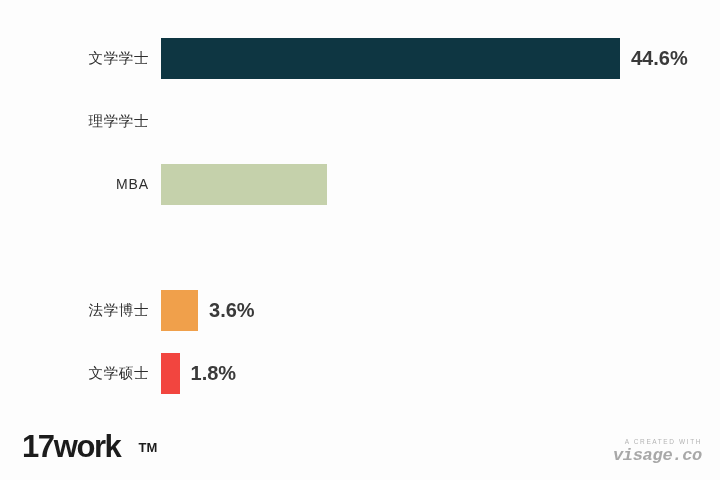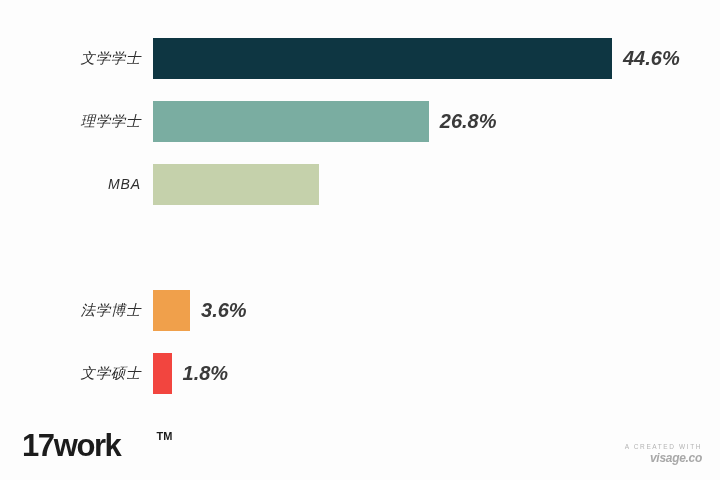--- a/index.html
+++ b/index.html
@@ -21,25 +21,24 @@
     position: absolute;
     left: 0; top: 0;
     width: 720px;
     height: 480px;
     background: #fdfdfd;
   }
 
   
   #plot-area {
     position: absolute;
-    left: 8px;
+    left: 16px;
     top: 30px;
     width: 668px;
     height: 380px;
-    font-style: italic;
   }
 
   .bar-row {
     position: absolute;
     left: 0;
     width: 720px;
     height: 41px;
     display: flex;
     align-items: center;
   }
@@ -95,39 +94,38 @@
     bottom: 0;
     width: 720px;
     height: 70px;
   }
 
   #brand-logo {
     position: absolute;
     left: 22px;
     bottom: 18px;
     display: flex;
-    align-items: flex-start;
-    font-family: "Liberation Sans", sans-serif;
-    gap: 18px;
+    align-items: flex-end;
+    font-family: "Liberation Sans", sans-serif;
   }
 
   #brand-logo-text {
     font-size: 31px;
     font-weight: 700;
     color: #1c1c1c;
     letter-spacing: -1.4px;
     line-height: 1;
   }
 
   #brand-logo-tm {
-    font-size: 11px;
+    font-size: 13px;
     font-weight: 700;
     color: #1c1c1c;
     margin-left: 2px;
-    margin-bottom: 20px;
+    margin-bottom: 7px;
     letter-spacing: 0;
     padding-left: 16px;
   }
 
   #attribution {
     position: absolute;
     right: 18px;
     bottom: 16px;
     text-align: right;
     font-family: "Liberation Sans", sans-serif;
@@ -136,48 +134,44 @@
   #attribution-kicker {
     font-size: 6.5px;
     letter-spacing: 1.6px;
     color: #b4b4b4;
     text-transform: uppercase;
     line-height: 1;
     margin-bottom: 2px;
   }
 
   #attribution-brand {
-    font-size: 12px;
+    font-size: 17px;
     font-style: italic;
     font-weight: 700;
     color: #a8a8a8;
     letter-spacing: -0.3px;
     line-height: 1;
-    font-family: Liberation Sans, sans-serif;
+    font-family: Liberation Mono, monospace;
   }
 </style>
 </head>
 <body>
 
 <div id="chart-canvas">
 
   <div id="plot-area">
       <div class="bar-row" style="top: 8px;">
         <div class="bar-label">文学学士</div>
         <div class="bar-track">
           <div class="bar-rect" style="width: 459px; background: rgb(14, 54, 66);"></div>
           <div class="bar-value">44.6%</div>
         </div>
       </div>
       <div class="bar-row" style="top: 71px;">
         <div class="bar-label">理学学士</div>
-        <div class="bar-track">
-          <div class="bar-rect" style="width: 275.812px; background: rgb(122, 173, 161);"></div>
-          <div class="bar-value">26.8%</div>
-        </div>
       </div>
       <div class="bar-row" style="top: 134px;">
         <div class="bar-label latin">MBA</div>
         <div class="bar-track">
           <div class="bar-rect" style="width: 165.693px; background: rgb(197, 209, 171);"></div>
         </div>
       </div>
       <div class="bar-row" style="top: 260px;">
         <div class="bar-label">法学博士</div>
         <div class="bar-track">

